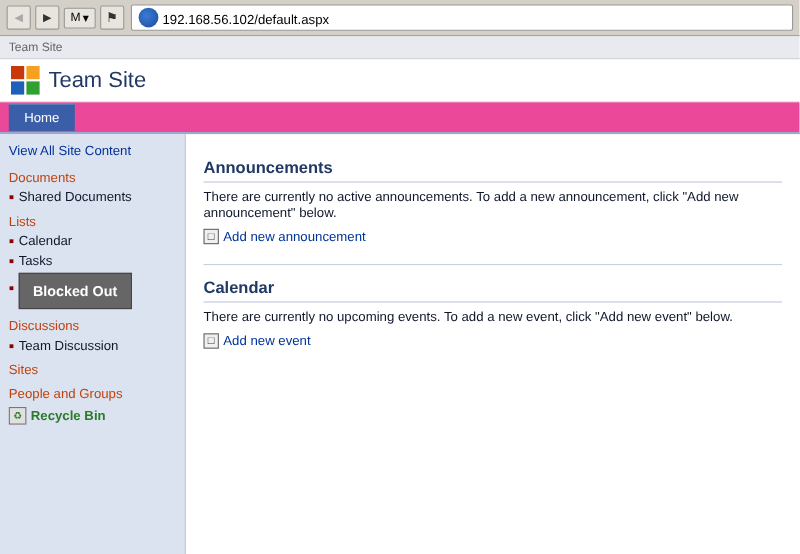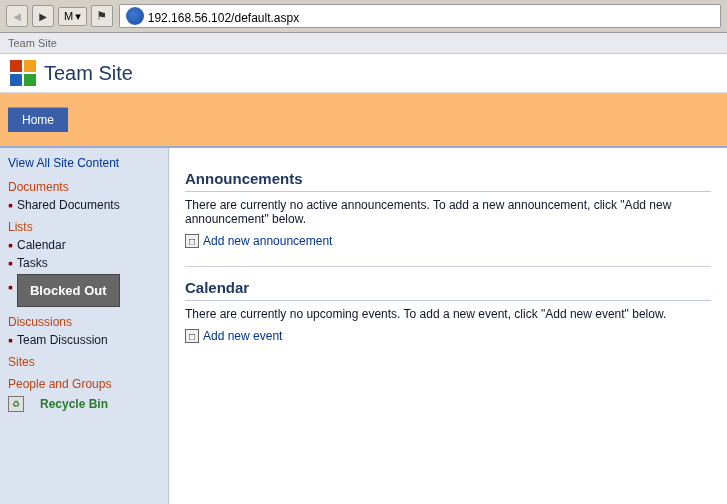--- a/index.html
+++ b/index.html
@@ -74,22 +74,22 @@
     .logo-block {
       width: 12px; height: 12px;
       display: inline-block;
     }
     .sp-title {
       font-size: 20px;
       font-weight: normal;
       color: #1f3864;
     }
     .sp-nav {
-      background: #fdba74;
-      padding: 14px 8px;
+      background: #ec4899;
+      padding: 1px 8px;
       border-bottom: 2px solid #99aad0;
       text-decoration: underline;
     }
     .sp-nav-tab {
       display: inline-block;
       padding: 5px 14px;
       font-size: 12px;
       background: #3a5ea8;
       color: white;
       cursor: pointer;
@@ -184,21 +184,20 @@
       background: #e0e0e0;
       display: inline-flex; align-items: center; justify-content: center;
       font-size: 9px;
       color: #2a7a2a;
     }
     .recycle-link {
       color: #2a7a2a;
       text-decoration: none;
       font-size: 12px;
       font-weight: bold;
-      margin-left: 12px;
     }
 
     
     .main-content {
       flex: 1;
       padding: 22px 16px;
       background: #fff;
       overflow-y: auto;
     }
     .section-title {

